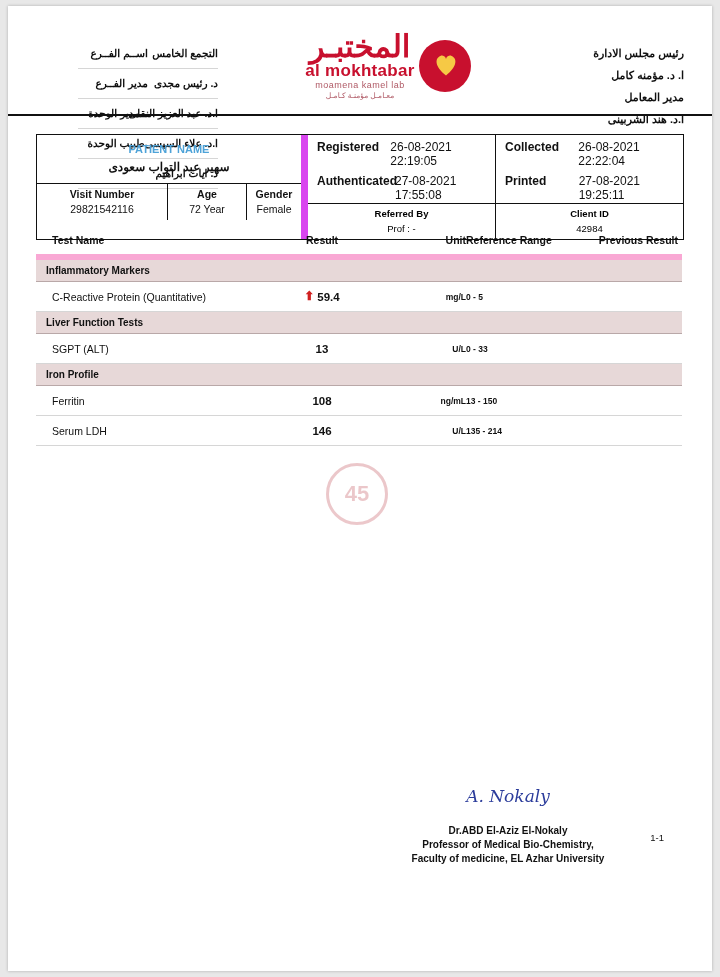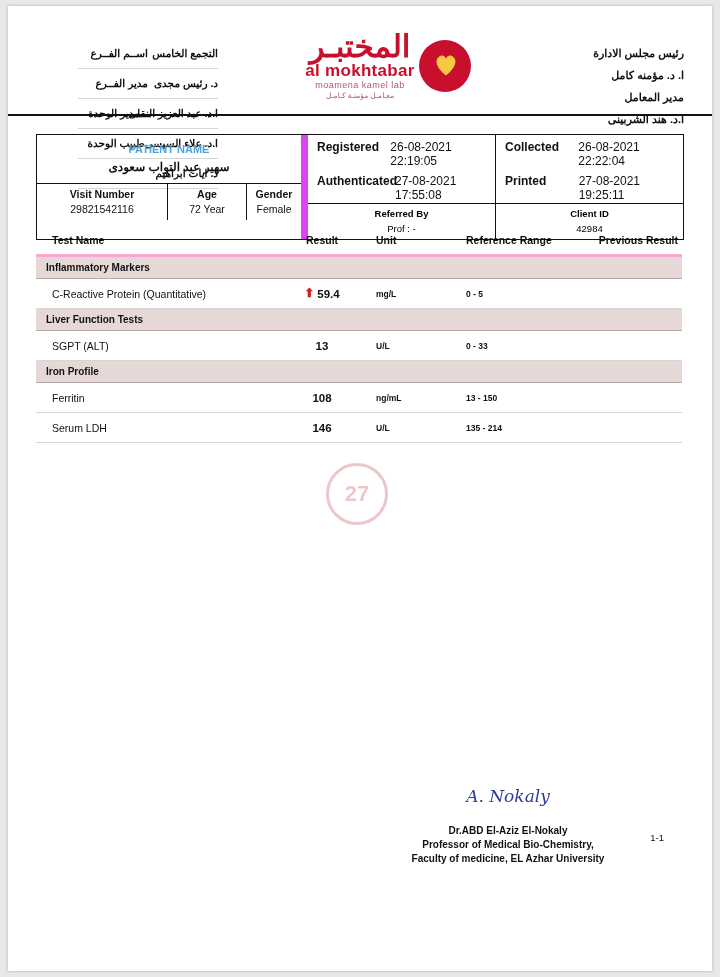--- a/index.html
+++ b/index.html
@@ -193,25 +193,25 @@
     left: 28px;
     top: 228px;
     width: 646px;
   }
   .thead {
     display: flex;
     font-size: 10.5px;
     font-weight: bold;
     color: #111;
     padding-bottom: 8px;
-    border-bottom: 3px solid #f9a8d4;
+    border-bottom: 6px solid #f9a8d4;
   }
   .c-test  { width: 232px; padding-left: 16px; box-sizing: border-box; }
   .c-res   { width: 108px; text-align: center; }
-  .c-unit  { width: 90px;  text-align: left; }
+  .c-unit  { width: 90px;  text-align: right; }
   .c-ref   { width: 130px; text-align: left; }
   .c-prev  { flex: 1; text-align: right; padding-right: 4px; }
 
   .grp {
     background: #e7d8d8;
     border-bottom: 1px solid #b9a8a8;
     font-size: 10px;
     font-weight: bold;
     color: #111;
     padding: 5px 0 5px 10px;
@@ -454,21 +454,21 @@
       <div class="row">
         <div class="c-test">Serum LDH</div>
         <div class="c-res">146</div>
         <div class="c-unit">U/L</div>
         <div class="c-ref">135 - 214</div>
         <div class="c-prev"></div>
       </div>
     </div>
 
     <div class="wm">
-      <div class="circ">27</div>
+      <div class="circ">45</div>
     </div>
 
     <div class="sigwrap">
       <div class="sig-img">A. Nokaly</div>
       <div class="sig-line">Dr.ABD El-Aziz El-Nokaly</div>
       <div class="sig-line">Professor of Medical Bio-Chemistry,</div>
       <div class="sig-line">Faculty of medicine, EL Azhar University</div>
     </div>
     <div class="pageno">1-1</div>
 

